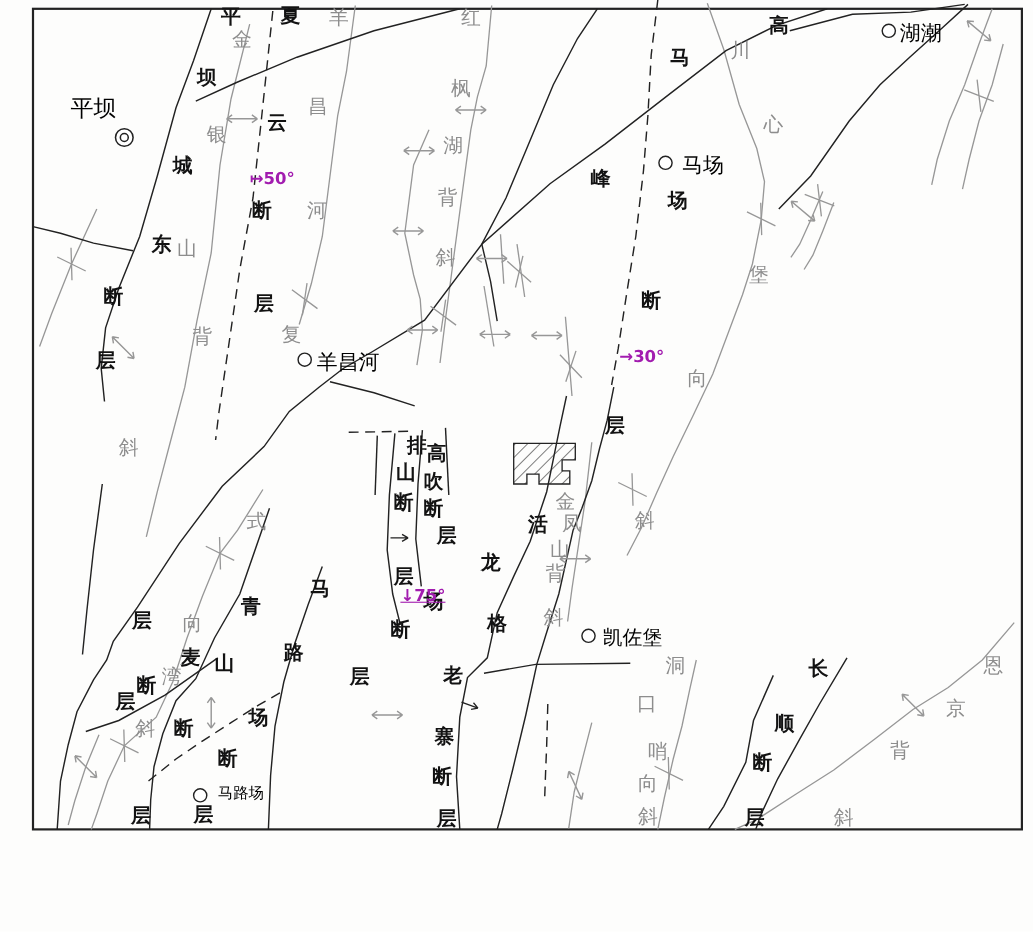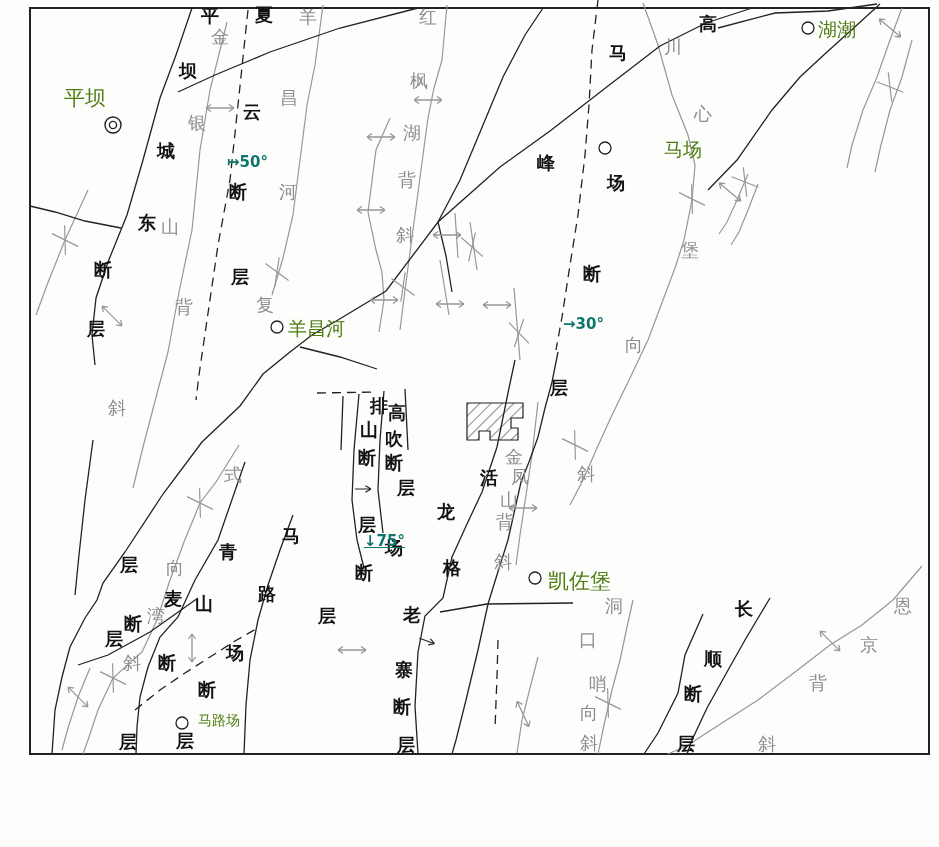--- a/index.html
+++ b/index.html
@@ -4,23 +4,23 @@
 <style>
   html,body{margin:0;padding:0;background:#ffffff;}
   #page{position:relative;width:939px;height:847px;background:#fdfdfc;overflow:hidden;
         font-family:"DejaVu Sans","Liberation Sans",sans-serif;}
   #map-canvas{position:absolute;left:0;top:0;width:939px;height:847px;}
   svg{position:absolute;left:0;top:0;}
   .ch{position:absolute;width:22px;height:22px;line-height:22px;text-align:center;
       font-size:18px;pointer-events:none;white-space:nowrap;}
   .ch.k{color:#121212;font-weight:600;font-family:"DejaVu Sans","Liberation Sans",sans-serif;}
   .ch.g{color:#8d8d8d;font-weight:400;font-family:"DejaVu Serif","Liberation Serif",serif;}
-  .town-label{position:absolute;font-size:19px;color:#4d7c0f;white-space:nowrap;
+  .town-label{position:absolute;font-size:19px;color:#000000;white-space:nowrap;
       font-family:Liberation Mono, monospace;}
-  .anno{position:absolute;font-size:15px;font-weight:600;color:#0f766e;white-space:nowrap;}
+  .anno{position:absolute;font-size:15px;font-weight:600;color:#a21caf;white-space:nowrap;}
   
   #legend{position:absolute;left:0;top:770px;width:939px;height:77px;}
 </style>
 </head>
 <body>
 
 <div id="page">
   <div id="map-canvas">
       <svg width="939" height="847">
         <defs>
@@ -111,23 +111,23 @@
         <circle cx="113" cy="125" r="8" fill="#fff" stroke="#222222" stroke-width="1.4"></circle>
         <circle cx="113" cy="125" r="3.6" fill="none" stroke="#222222" stroke-width="1.4"></circle>
         <circle cx="277" cy="327" r="6" fill="#fff" stroke="#222222" stroke-width="1.3"></circle>
         <circle cx="605" cy="148" r="6" fill="#fff" stroke="#222222" stroke-width="1.3"></circle>
         <circle cx="808" cy="28" r="6" fill="#fff" stroke="#222222" stroke-width="1.3"></circle>
         <circle cx="535" cy="578" r="6" fill="#fff" stroke="#222222" stroke-width="1.3"></circle>
         <circle cx="182" cy="723" r="6" fill="#fff" stroke="#222222" stroke-width="1.3"></circle>
       </svg>
       <div class="town-label" style="left: 64px; top: 84px; font-size: 21px;">平坝</div>
       <div class="town-label" style="left: 288px; top: 316px; font-size: 19px;">羊昌河</div>
-      <div class="town-label" style="left: 620px; top: 137px; font-size: 19px; margin-left: 44px;">马场</div>
+      <div class="town-label" style="left: 620px; top: 137px; font-size: 19px;">马场</div>
       <div class="town-label" style="left: 818px; top: 17px; font-size: 19px;">湖潮</div>
-      <div class="town-label" style="left: 548px; top: 567px; font-size: 21px;">凯佐堡</div>
+      <div class="town-label" style="left: 548px; top: 567px; font-size: 18px;">凯佐堡</div>
       <div class="town-label" style="left: 198px; top: 712px; font-size: 14px;">马路场</div>
       <div class="ch k" style="left: 199px; top: 5px;">平</div>
       <div class="ch k" style="left: 177px; top: 60px;">坝</div>
       <div class="ch k" style="left: 155px; top: 140px;">城</div>
       <div class="ch k" style="left: 136px; top: 212px;">东</div>
       <div class="ch k" style="left: 92px; top: 259px;">断</div>
       <div class="ch k" style="left: 85px; top: 318px;">层</div>
       <div class="ch k" style="left: 253px; top: 4px;">夏</div>
       <div class="ch k" style="left: 241px; top: 101px;">云</div>
       <div class="ch k" style="left: 227px; top: 181px;">断</div>

